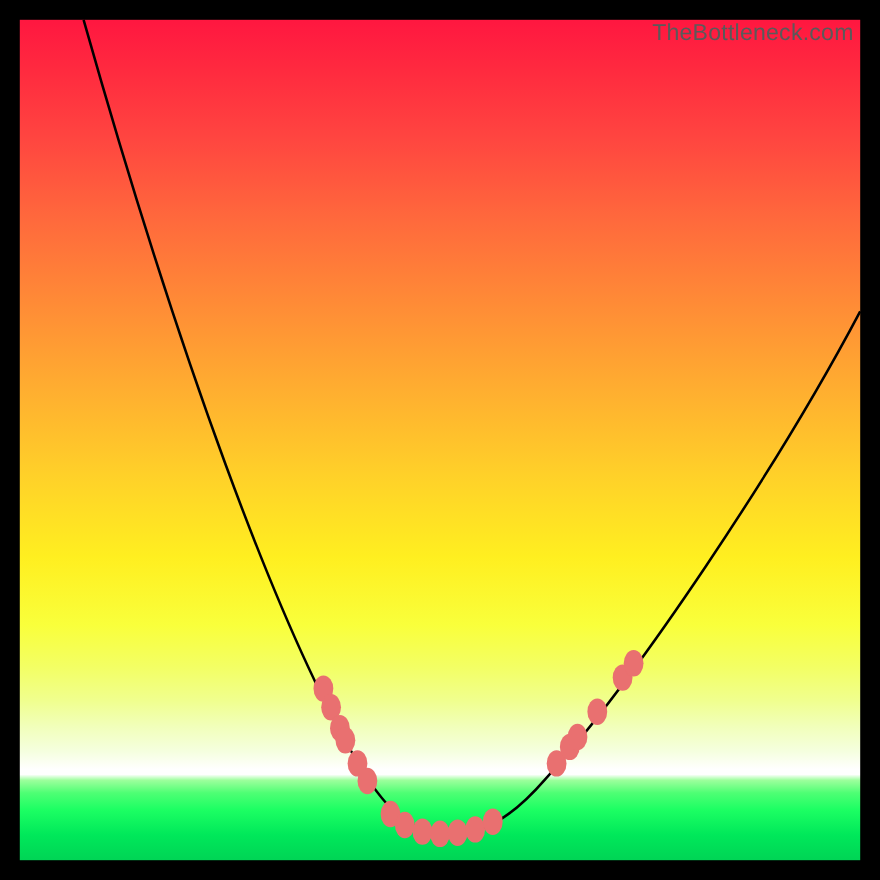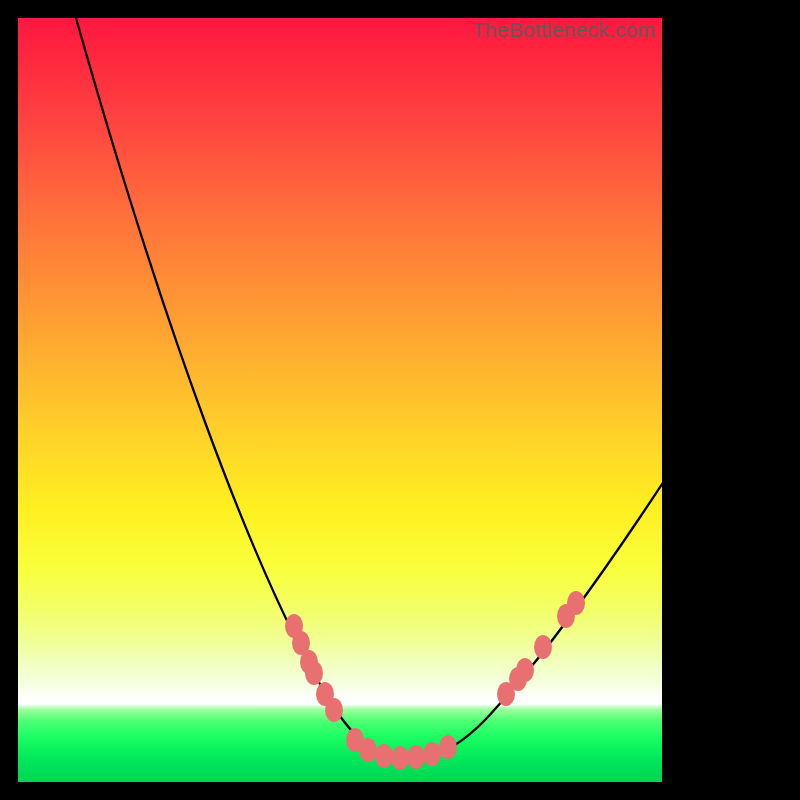--- a/index.html
+++ b/index.html
@@ -8,21 +8,21 @@
     width: 800px;
     height: 800px;
     background: #000;
     overflow: hidden;
     font-family: Arial, Helvetica, sans-serif;
   }
   .frame {
     position: absolute;
     left: 18px;
     top: 18px;
-    width: 644px;
+    width: 764px;
     height: 764px;
     background: linear-gradient(
       to bottom,
       #ff1740 0%,
       #ff2a3f 6%,
       #ff4540 14%,
       #ff6a3c 24%,
       #ff8c36 34%,
       #ffae30 44%,
       #ffd029 54%,

